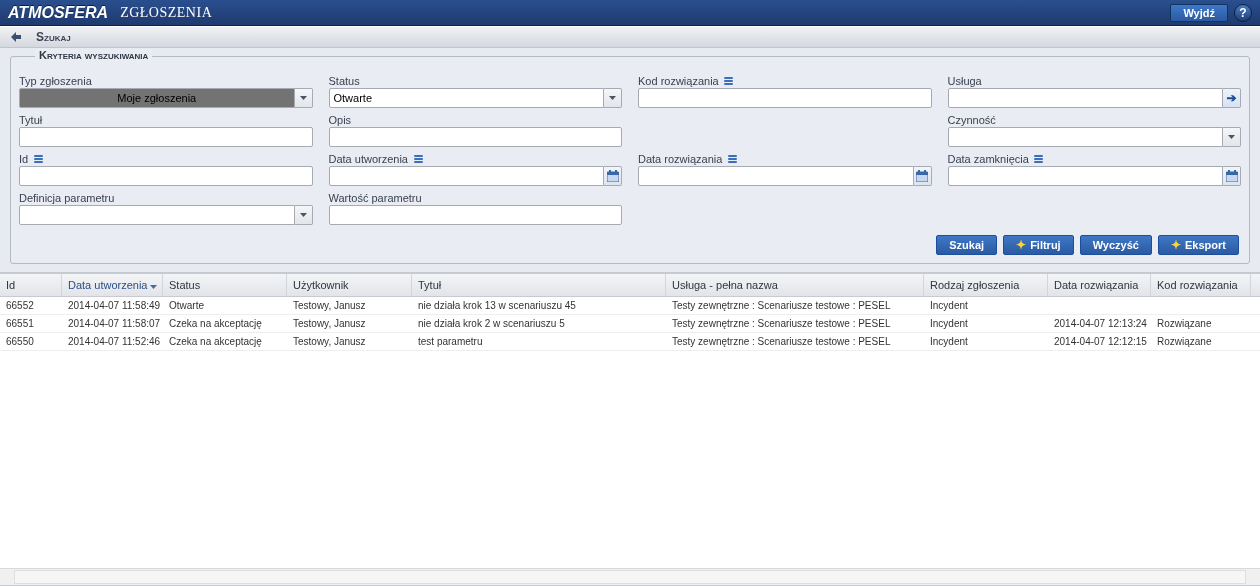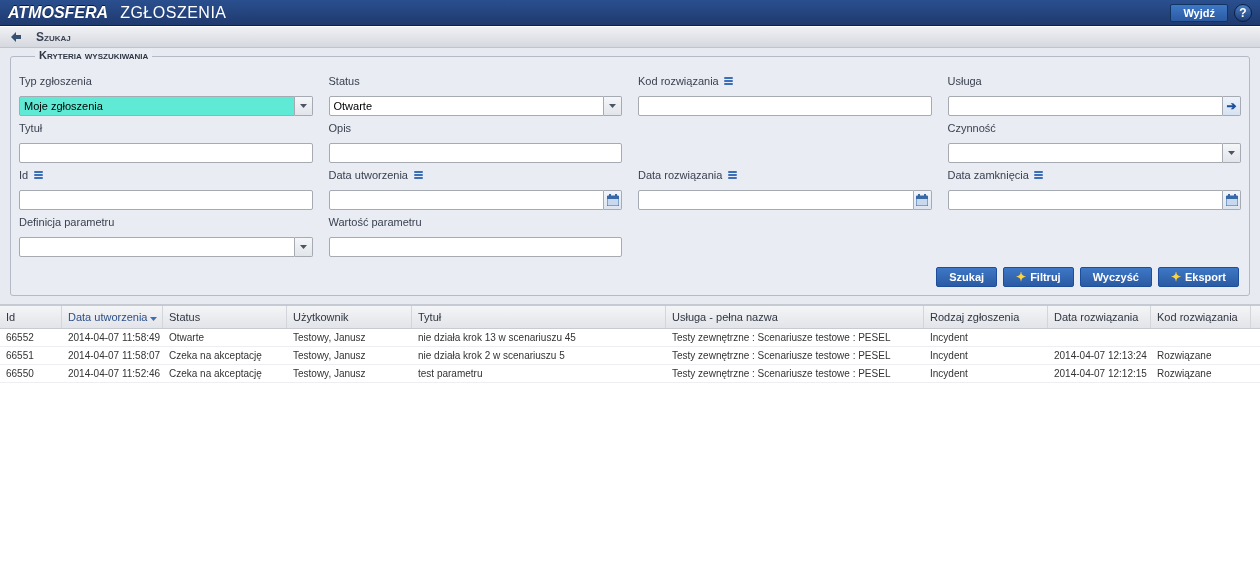--- a/index.html
+++ b/index.html
@@ -1,54 +1,54 @@
 <!DOCTYPE html>
 <html><head>
 <meta charset="utf-8">
 <style>
   * { box-sizing: border-box; margin: 0; padding: 0; }
   body { font-family: Arial, Helvetica, sans-serif; font-size: 11px; color: #333; background: #fff; width: 1260px; }
   
   
   .hdr { background: linear-gradient(#2a4f8f,#1f3a6e); color: #fff; height: 26px; display: flex; align-items: center; padding: 0 8px; border-bottom: 1px solid #0e2244; }
   .brand { font-family: "Arial Black", Arial, sans-serif; font-size: 16px; font-weight: 900; letter-spacing: 0px; margin-right: 12px; text-shadow: 0 -1px 0 #0b1c3c; font-style: italic;}
-  .hdr-title { font-size: 16px; letter-spacing: 0.5px; }
+  .hdr-title { font-size: 14px; letter-spacing: 0.5px; font-family: Liberation Serif, serif; }
   .hdr-spacer { flex: 1; }
   .btn-logout { background: linear-gradient(#3e78c6,#2b5aa2); border: 1px solid #103563; color: #fff; font-size: 11px; padding: 2px 12px; border-radius: 2px; cursor: pointer; margin-right: 6px; font-weight: bold; }
   .help-icon { width: 18px; height: 18px; border-radius: 50%; background: linear-gradient(#4a7dc4,#1d3e75); display: inline-flex; align-items: center; justify-content: center; font-weight: bold; color: #fff; border: 1px solid #0b1f45; cursor: pointer; font-size: 12px; }
   
   
   .panel-hdr { background: linear-gradient(#f0f1f4,#d5d8df); border-top: 1px solid #fff; border-bottom: 1px solid #bfc4cf; height: 22px; display: flex; align-items: center; padding: 0 10px; }
   .collapse-tool { width: 12px; height: 12px; margin-right: 14px; display: inline-flex; align-items: center; justify-content: center; }
   .collapse-tool svg { fill: #37506f; }
   .panel-hdr-text { font-variant: small-caps; font-weight: bold; font-size: 12px; color: #3b4252; }
   
   
   .fs-wrap { padding: 8px 10px; background: #e7eaf0; border-bottom: 1px solid #c5c9d1; }
   .fs { border: 1px solid #b3b9c5; border-radius: 3px; background: #e9ecf2; position: relative; padding: 16px 8px 8px 8px; }
   .fs-legend { position: absolute; top: -8px; left: 24px; background: #e9ecf2; padding: 0 4px; font-variant: small-caps; font-weight: bold; font-size: 11px; color: #2f3745; }
   
   .row { display: flex; gap: 16px; }
-  .cell { flex: 1; display: flex; flex-direction: column; position: relative; padding-bottom: 4px; gap: 8px;}
+  .cell { flex: 1; display: flex; flex-direction: column; position: relative; padding-bottom: 4px;}
   .cell label { font-size: 11px; color: #3a4150; margin-bottom: 0px; display: flex; align-items: center; gap: 4px; height: 15px;}
   .ext-icon { display: inline-flex; align-items: center; justify-content: center; width: 12px; height: 10px; }
   .ext-icon span { display:inline-block; width:9px; height:2px; background:#3b6fb8; border-radius:1px; position:relative;}
   .ext-icon span::before, .ext-icon span::after { content:''; position:absolute; left:0; width:9px; height:2px; background:#3b6fb8; border-radius:1px; }
   .ext-icon span::before { top:-3px; } .ext-icon span::after { top:3px; }
   
   .inp-wrap { display: flex; height: 20px; }
   .inp { flex:1; border: 1px solid #a6aab3; border-radius: 2px 0 0 2px; padding: 2px 4px; font-size: 11px; background: #fff; min-width:0;}
   .inp.single { border-radius: 2px; }
   .trigger { width: 18px; border: 1px solid #a6aab3; border-left: none; background: linear-gradient(#f5f6f8,#e2e5ea); border-radius: 0 2px 2px 0; display: flex; align-items: center; justify-content: center; cursor: pointer; }
   .trigger svg { fill: #4a5568; }
   .cal-btn { width:18px; border:1px solid #a6aab3; border-left:none; background:linear-gradient(#f2f6fb,#dce4ef); border-radius:0 2px 2px 0; display:flex; align-items:center; justify-content:center; cursor:pointer;}
   .cal-btn svg { fill:#3868a6; }
   .arrow-btn { width:18px; border:1px solid #a6aab3; border-left:none; background:linear-gradient(#eef3fa,#d6e2f2); border-radius:0 2px 2px 0; display:flex; align-items:center; justify-content:center; cursor:pointer; color:#1d4e9c; font-size:12px; font-weight:bold;}
   
-  .highlight .inp { background: #5eead4; }
+  .highlight .inp { background: #737373; text-align: center; }
   
   
   .btn-row { display:flex; justify-content:flex-end; gap:6px; padding:6px 2px 0 0;}
   .abtn { border:1px solid #1d4e9c; background:linear-gradient(#3e78c6,#2b5aa2); color:#fff; font-size:11px; padding:3px 12px; border-radius:2px; cursor:pointer; font-weight:bold; display:flex; align-items:center; gap:4px;}
   .abtn .bi { color:#ffd43b; font-weight:bold; font-size:12px; line-height:10px;}
   
   
   .grid { border-top:1px solid #c7cad1;}
   .grid-hdr { display:flex; background:linear-gradient(#f4f5f7,#e2e4e9); border-bottom:1px solid #c7cad1; }
   .gh { padding:4px 6px; border-right:1px solid #d2d5da; font-size:11px; color:#2f3540; white-space:nowrap; display:flex; align-items:center; gap:2px; height:22px;}

